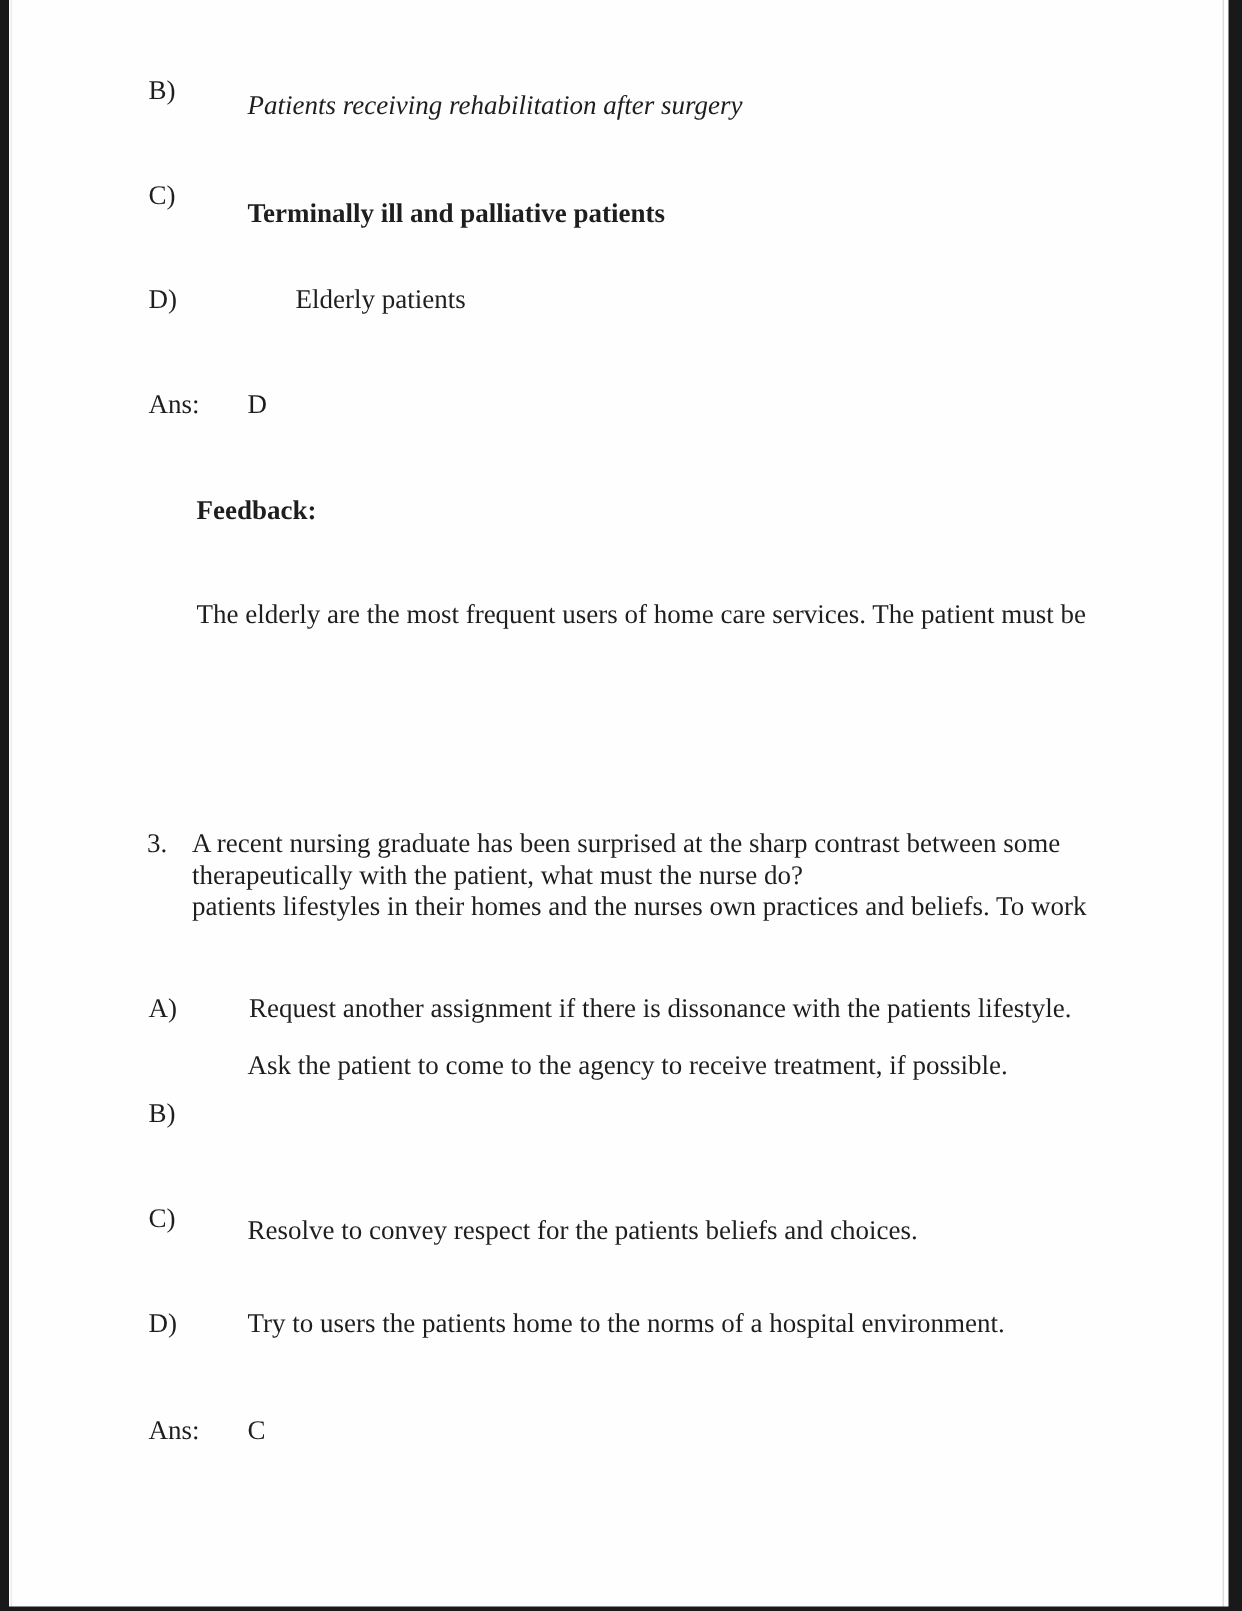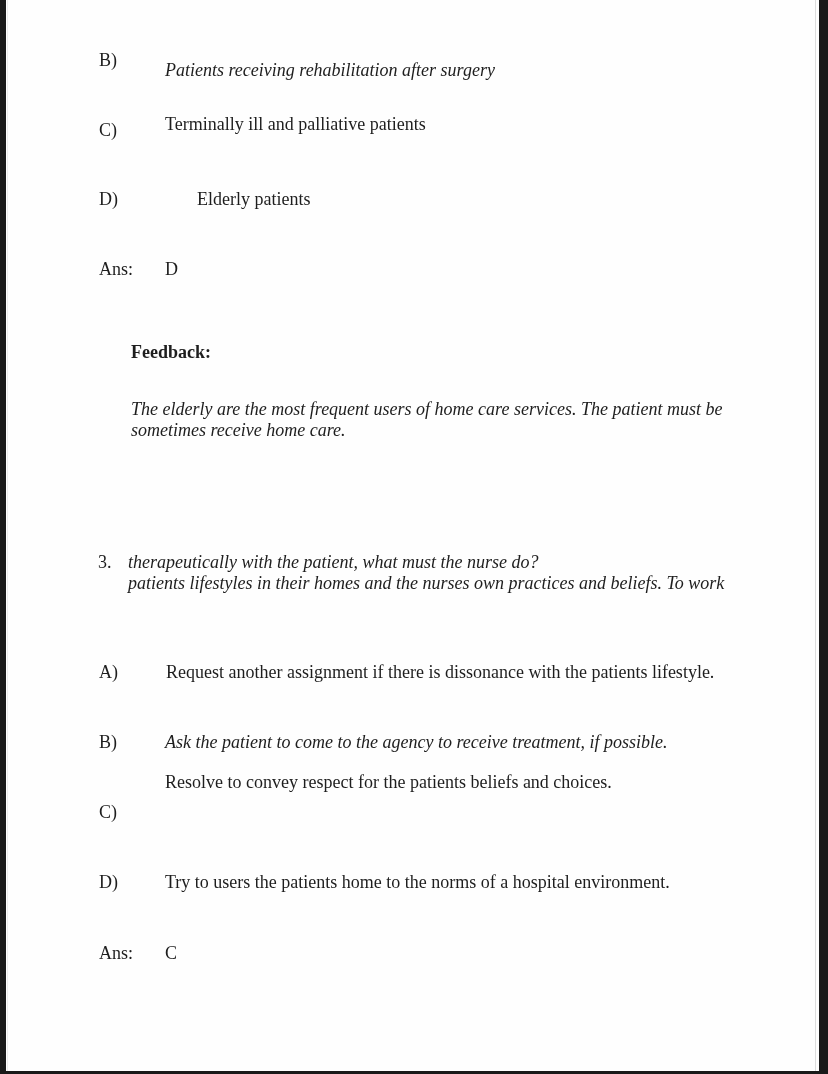--- a/index.html
+++ b/index.html
@@ -10,62 +10,62 @@
     overflow: hidden;
     font-family: "Liberation Serif", "DejaVu Serif", serif;
     font-size: 18px;
     line-height: 21px;
     color: #1e1e1e;
   }
   .abs { position: absolute; white-space: nowrap; }
   .edge { position: absolute; background: #191919; }
   .shadow { position: absolute; background: #dcdcdc; }
   .bold { font-weight: bold; }
-  .lines div { white-space: nowrap; font-style: italic; }
+  .lines div { white-space: nowrap; }
 </style>
 </head>
 <body>
 
 <div class="edge" style="left:0; top:0; width:6px; height:1074px;"></div>
 <div class="shadow" style="left:7px; top:0; width:1px; height:1074px; background:#ececec;"></div>
 <div class="shadow" style="left:815px; top:0; width:1px; height:1074px;"></div>
 <div class="edge" style="left:819px; top:0; width:9px; height:1074px;"></div>
 <div class="edge" style="left:0; top:1071px; width:828px; height:3px;"></div>
 
 <span class="abs" style="left:99px; top:50px;">B)</span>
 <span class="abs" style="left:165px; top:60px;font-style:italic;">Patients receiving rehabilitation after surgery</span>
 
 <span class="abs" style="left:99px; top:120px;">C)</span>
-<span class="abs" style="left:165px; top:114px;">Terminally ill and palliative patients</span>
+<span class="abs" style="left:165px; top:132px;font-weight:bold;">Terminally ill and palliative patients</span>
 
 <span class="abs" style="left:99px; top:189px;">D)</span>
 <span class="abs" style="left:165px; top:189px;margin-left:32px;">Elderly patients</span>
 
 <span class="abs" style="left:99px; top:259px;">Ans:</span>
 <span class="abs" style="left:165px; top:259px;">D</span>
 
-<span class="abs bold" style="left:131px; top:330px;margin-top:12px;">Feedback:</span>
+<span class="abs bold" style="left:131px; top:330px;">Feedback:</span>
 
 <div class="abs lines" style="left:131px; top:399px;">
   <div>The elderly are the most frequent users of home care services. The patient must be</div>
-  <div>sometimes receive home care.</div>
 </div>
 
 <span class="abs" style="left:98px; top:552px;">3.</span>
 <div class="abs lines" style="left:128px; top:552px;">
+  <div>A recent nursing graduate has been surprised at the sharp contrast between some</div>
   <div>therapeutically with the patient, what must the nurse do?</div>
   <div>patients lifestyles in their homes and the nurses own practices and beliefs. To work</div>
 </div>
 
 <span class="abs" style="left:99px; top:662px;">A)</span>
 <span class="abs" style="left:166px; top:662px;">Request another assignment if there is dissonance with the patients lifestyle.</span>
 
 <span class="abs" style="left:99px; top:732px;">B)</span>
-<span class="abs" style="left:165px; top:732px;font-style:italic;">Ask the patient to come to the agency to receive treatment, if possible.</span>
+<span class="abs" style="left:165px; top:700px;">Ask the patient to come to the agency to receive treatment, if possible.</span>
 
 <span class="abs" style="left:99px; top:802px;">C)</span>
-<span class="abs" style="left:165px; top:772px;font-family:Liberation Serif, serif;">Resolve to convey respect for the patients beliefs and choices.</span>
+<span class="abs" style="left:165px; top:810px;font-family:Liberation Serif, serif;">Resolve to convey respect for the patients beliefs and choices.</span>
 
 <span class="abs" style="left:99px; top:872px;">D)</span>
 <span class="abs" style="left:165px; top:872px;">Try to users the patients home to the norms of a hospital environment.</span>
 
 <span class="abs" style="left:99px; top:943px;">Ans:</span>
 <span class="abs" style="left:165px; top:943px;">C</span>
 
 </body></html>

